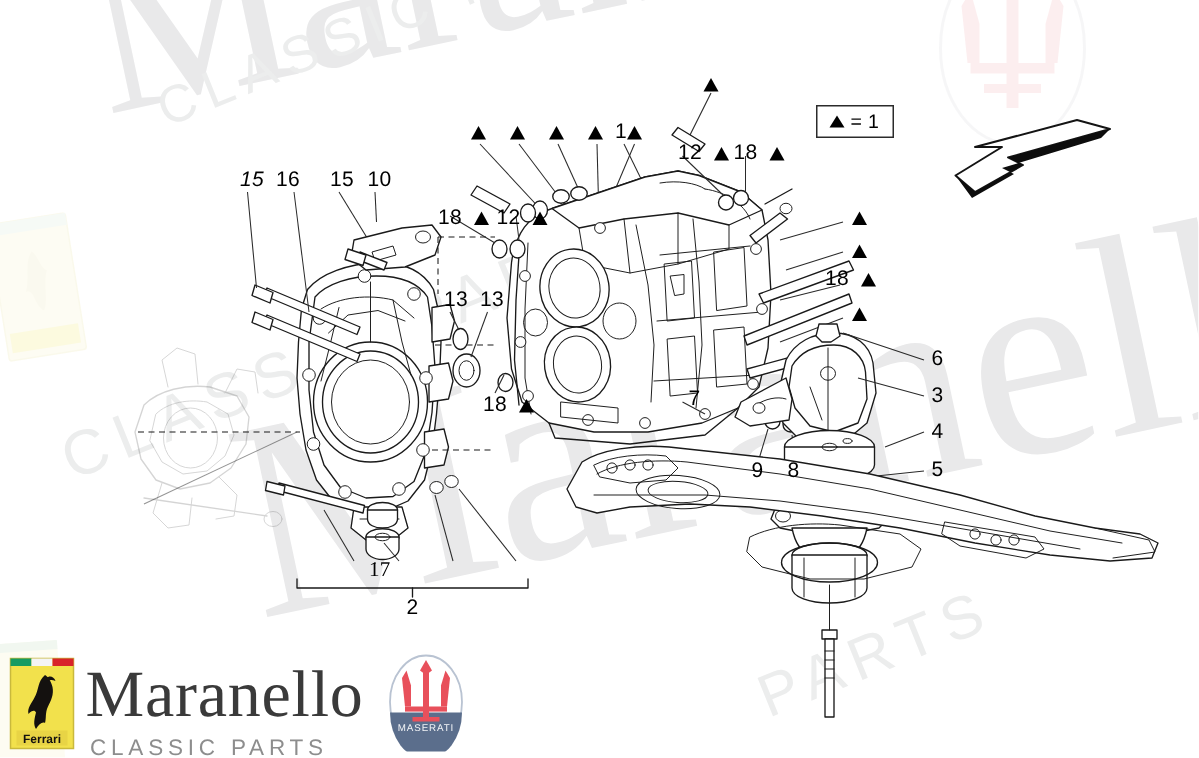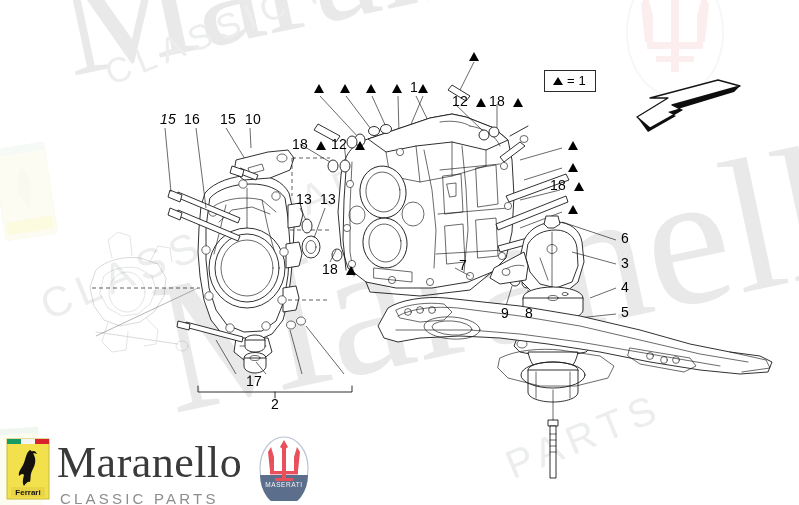--- a/index.html
+++ b/index.html
@@ -464,21 +464,21 @@
     <div class="lbl big" style="left:459px;top:258px;">7</div>
 
     <div class="lbl big" style="left:621px;top:231px;">6</div>
     <div class="lbl big" style="left:621px;top:256px;">3</div>
     <div class="lbl big" style="left:621px;top:280px;">4</div>
     <div class="lbl big" style="left:621px;top:305px;">5</div>
 
     <div class="lbl big" style="left:501px;top:306px;">9</div>
     <div class="lbl big" style="left:525px;top:306px;">8</div>
 
-    <div class="lbl big" style="left:246px;top:374px;">17</div>
+    <div class="lbl big" style="left:246px;top:374px;font-family:Liberation Serif, serif;">17</div>
     <div class="lbl big" style="left:271px;top:397px;">2</div>
 
     <div style="position:absolute;left:314px;top:84px;">
       <span class="tri" style="position:absolute;left:0;top:0;"></span>
       <span class="tri" style="position:absolute;left:26px;top:0;"></span>
       <span class="tri" style="position:absolute;left:52px;top:0;"></span>
       <span class="tri" style="position:absolute;left:78px;top:0;"></span>
       <span class="tri" style="position:absolute;left:104px;top:0;"></span>
     </div>
 

